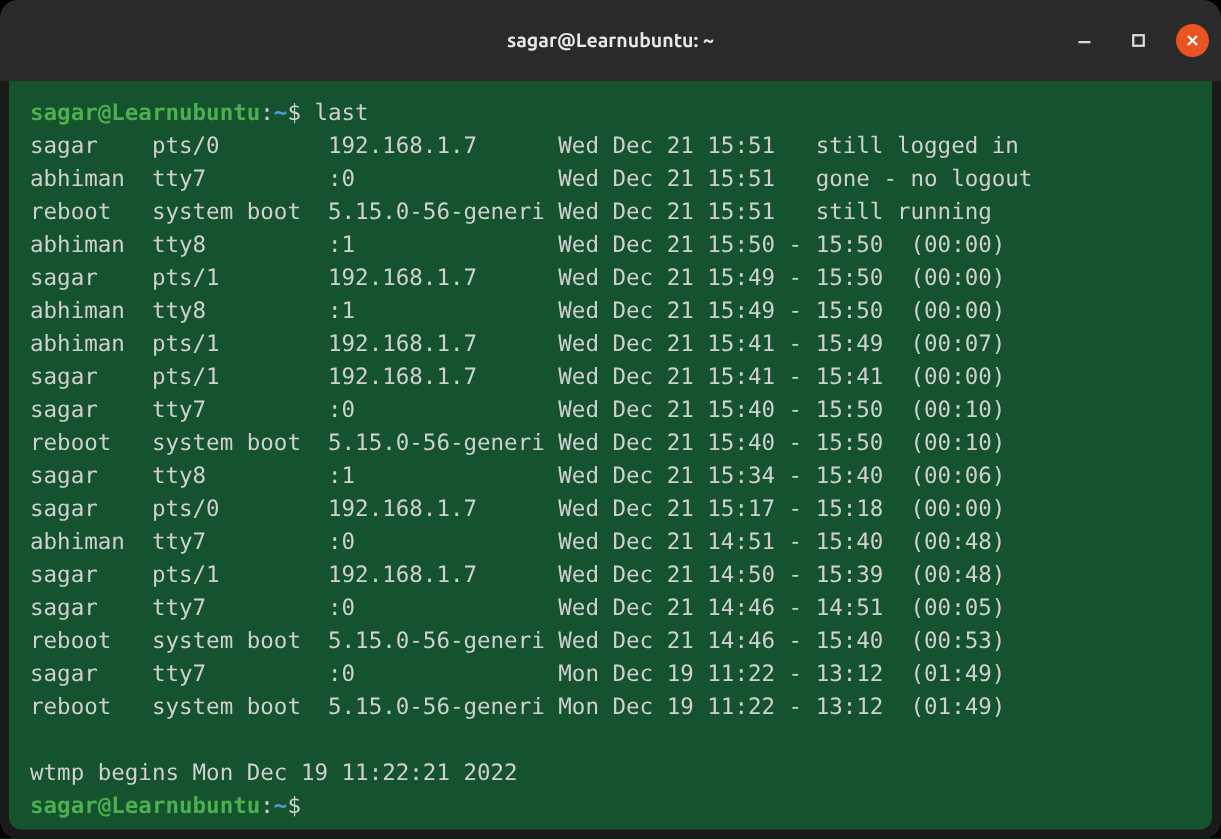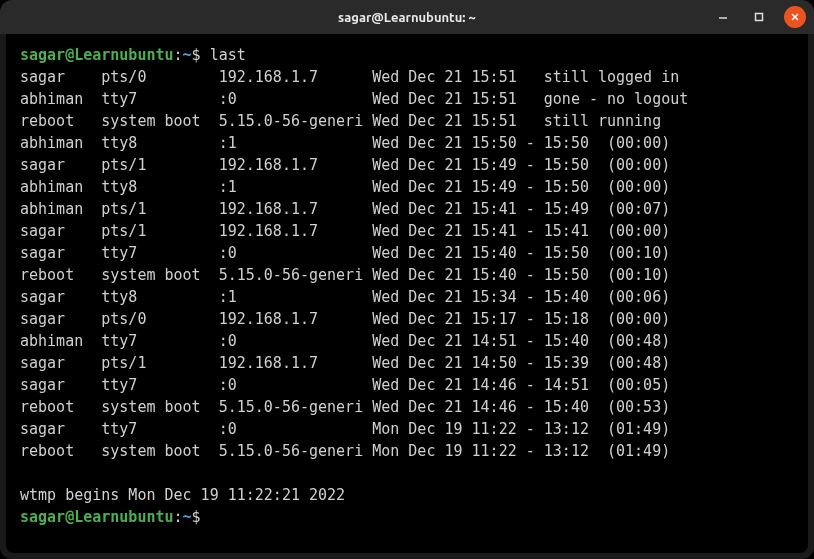--- a/index.html
+++ b/index.html
@@ -17,21 +17,21 @@
     .window {
       width: 100%;
       height: 100%;
       background: #1a1a1a;
       border-radius: 12px;
       display: flex;
       flex-direction: column;
       overflow: hidden;
     }
     .titlebar {
-      height: 34px;
+      height: 54px;
       background: #2a2a2a;
       display: flex;
       align-items: center;
       justify-content: center;
       position: relative;
       border-top-left-radius: 12px;
       border-top-right-radius: 12px;
     }
     .titlebar-title {
       color: #e8e8e8;
@@ -64,21 +64,21 @@
     .win-btn.close {
       background: #e95420;
       color: #fff;
     }
     .win-btn svg {
       width: 12px;
       height: 12px;
     }
     .terminal-body {
       flex: 1;
-      background: #000000;
+      background: #14532d;
       padding: 10px 14px;
       color: #d0d0d0;
       font-size: 15px;
       line-height: 22px;
       white-space: pre;
       overflow: hidden;
       margin: 0 6px 6px 6px;
       border-radius: 0 0 8px 8px;
     }
     .prompt-user {

